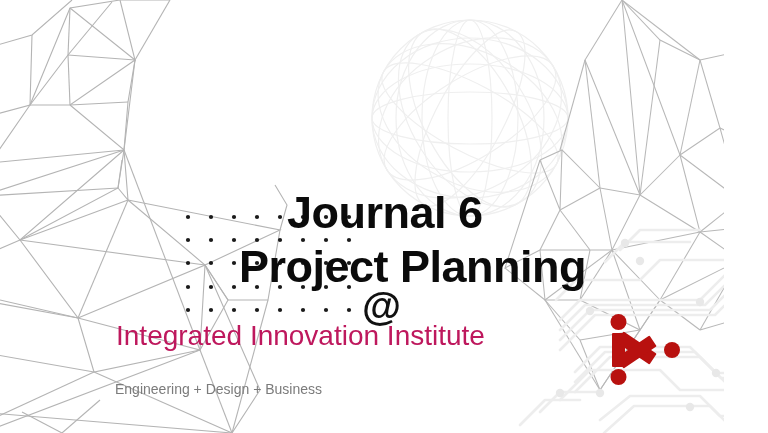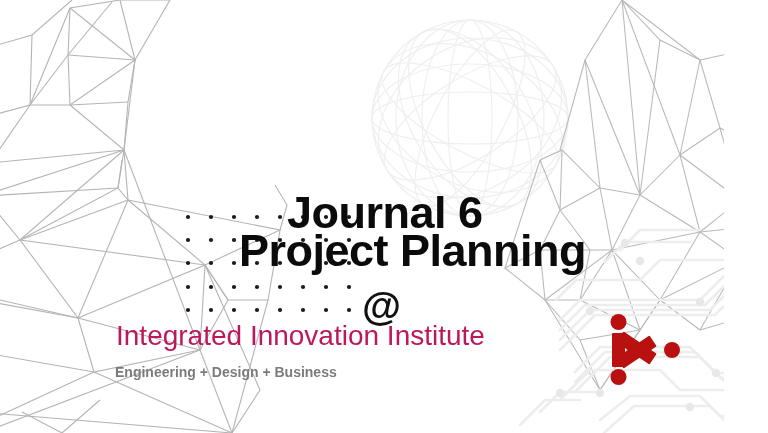--- a/index.html
+++ b/index.html
@@ -37,21 +37,21 @@
     top: 190px;
     font-size: 45px;
     font-weight: 700;
     letter-spacing: -0.5px;
     color: #0b0b0b;
     line-height: 1;
     white-space: nowrap;
   }
   #title-line2 {
     left: 239px;
-    top: 228px;
+    top: 244px;
     font-size: 45px;
     font-weight: 700;
     letter-spacing: -0.5px;
     color: #0b0b0b;
     line-height: 1;
     white-space: nowrap;
   }
   #at-symbol {
     left: 362px;
     top: 286px;
@@ -64,23 +64,23 @@
     left: 116px;
     top: 322px;
     font-size: 28px;
     font-weight: 300;
     color: #be185d;
     line-height: 1;
     white-space: nowrap;
   }
   #org-tagline {
     left: 115px;
-    top: 365px;
+    top: 382px;
     font-size: 14px;
-    font-weight: 700;
+    font-weight: 400;
     color: #7b7b7b;
     line-height: 1;
     white-space: nowrap;
   }
 
   
   #iii-logo {
     left: 604px;
     top: 313px;
     width: 84px;

